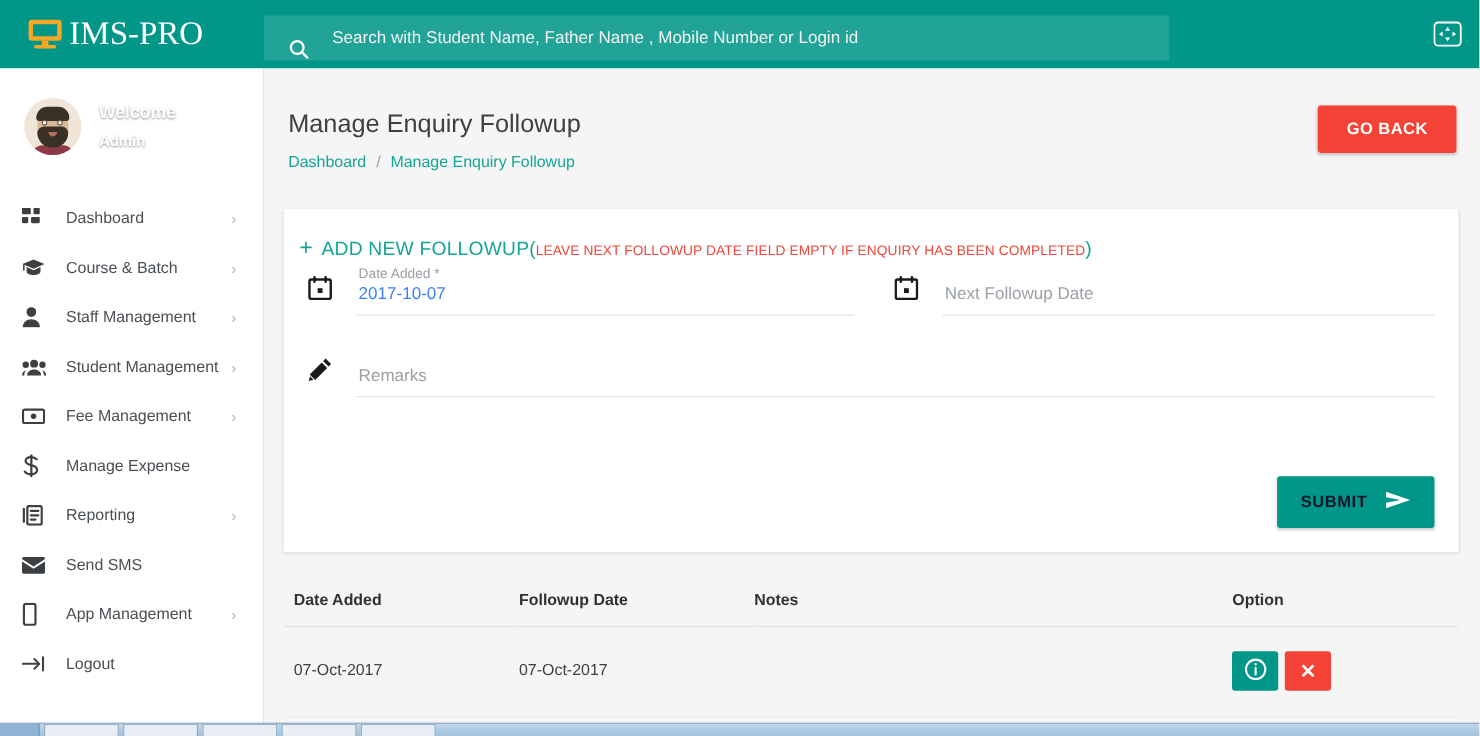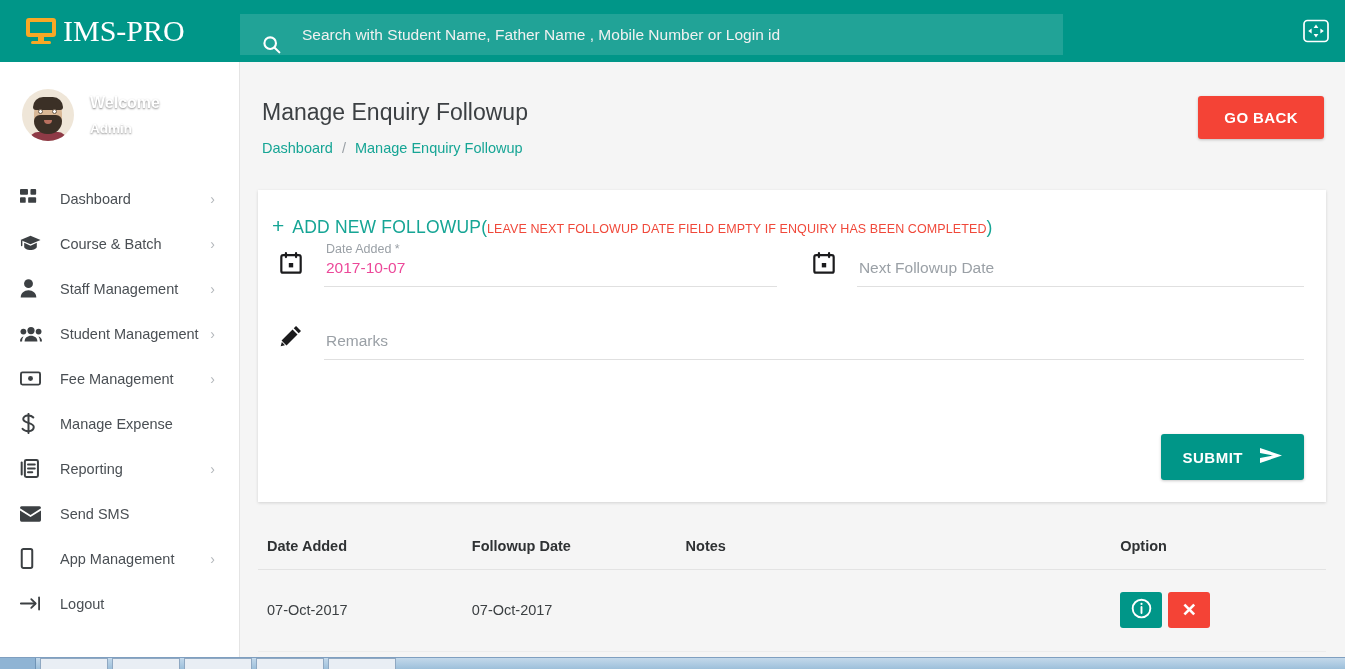--- a/index.html
+++ b/index.html
@@ -162,31 +162,31 @@
 
   .form-row { display: flex; padding: 0 22px; margin-top: 14px; }
   .field { position: relative; display: flex; align-items: flex-end; }
   .field .f-icon { width: 44px; flex: none; padding-bottom: 9px; color: #1b1b1d; }
   .field .f-body { position: relative; flex: 1; }
   .float-label {
     position: absolute; top: -17px; left: 2px; font-size: 12.5px; color: #9aa0a6;
   }
   .f-input {
     width: 100%; border: none; border-bottom: 1px solid #e0e0e0; outline: none;
-    font-size: 15.5px; color: #ec4899; padding: 0 0 9px 2px; background: transparent;
+    font-size: 15.5px; color: #3b82f6; padding: 0 0 9px 2px; background: transparent;
     font-family: "Liberation Sans", sans-serif;
   }
   .f-input::placeholder { color: #9aa0a6; opacity: 1; }
   .field.date-added { width: 518px; margin-right: 36px; }
   .field.next-date  { width: 512px; }
   .field.remarks    { width: 100%; }
 
   .submit-wrap { position: absolute; right: 22px; bottom: 22px; }
   .submit {
-    background: #009688; color: #ffffff; border: none; border-radius: 3px;
+    background: #009688; color: #0f172a; border: none; border-radius: 3px;
     font-size: 15px; font-weight: bold; letter-spacing: .5px; padding: 14px 22px;
     display: flex; align-items: center; gap: 17px; cursor: pointer;
     box-shadow: 0 1px 3px rgba(0,0,0,.22); font-family: "Liberation Sans", sans-serif;
   }
 
   .table-wrap { position: absolute; left: 18px; top: 462px; width: 1068px; }
   table { width: 100%; border-collapse: collapse; }
   thead th {
     text-align: left; font-size: 14.5px; color: #2f3234; font-weight: bold;
     padding: 14px 0 15px 0; border-bottom: 1px solid #e3e3e3;

